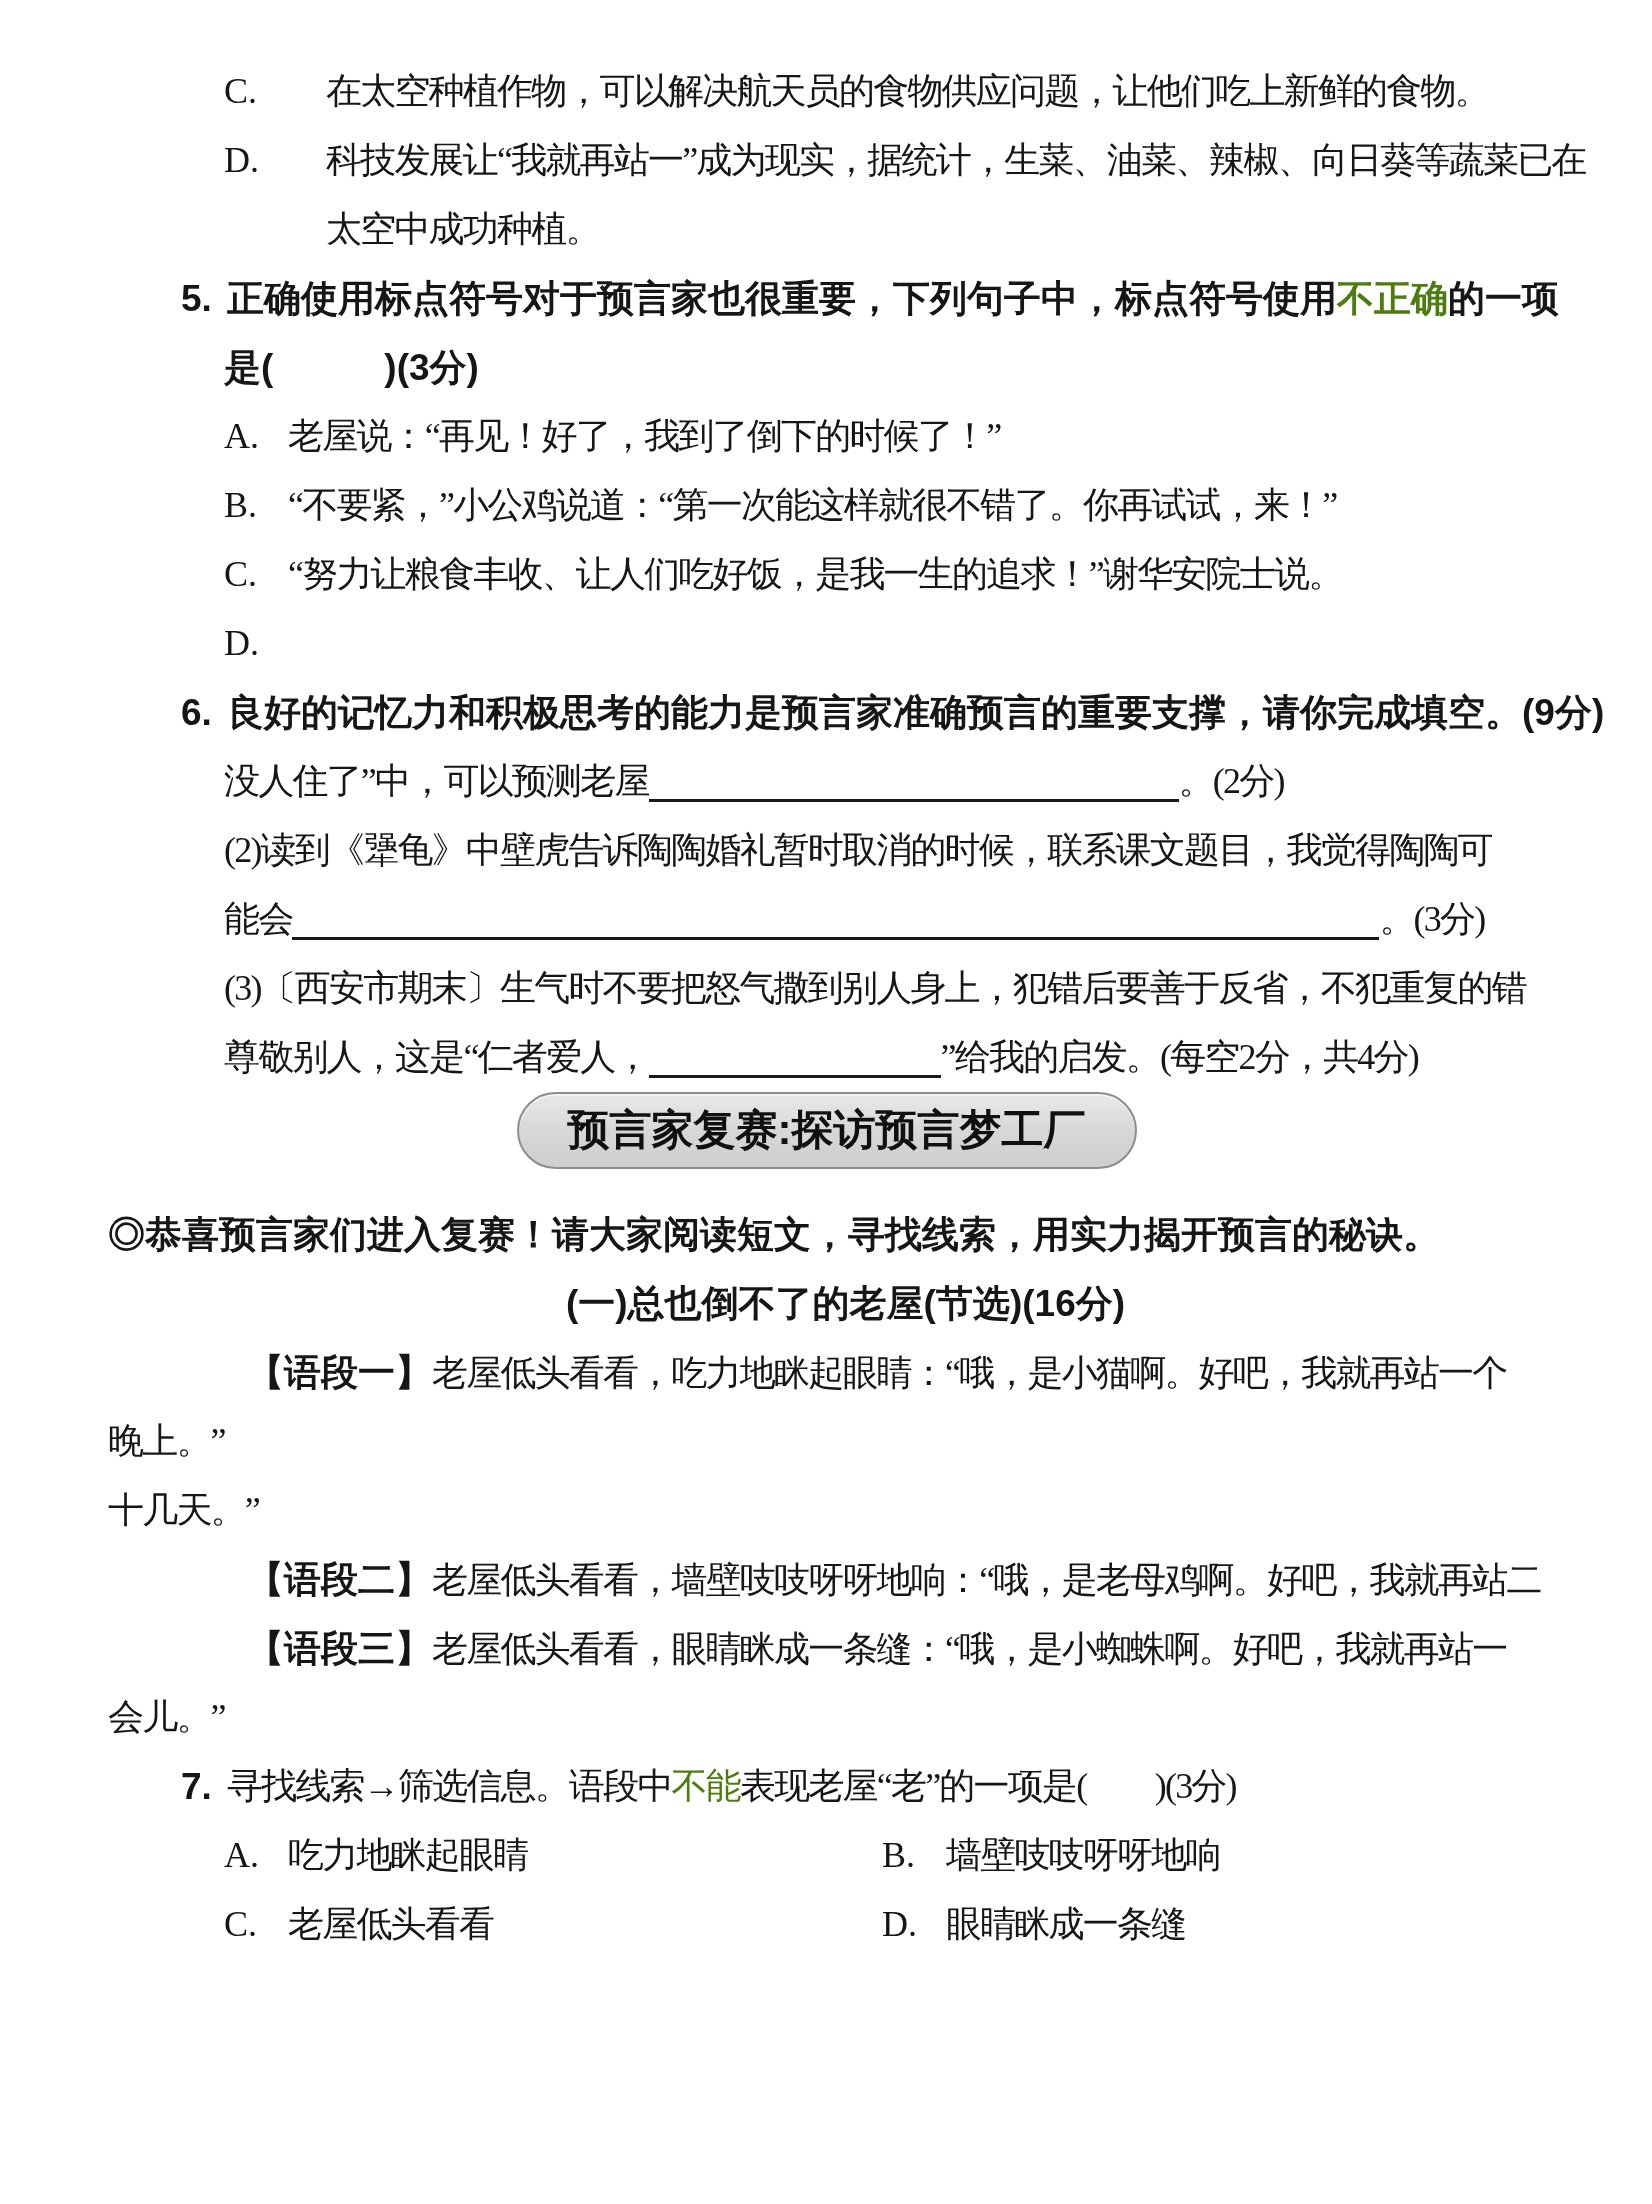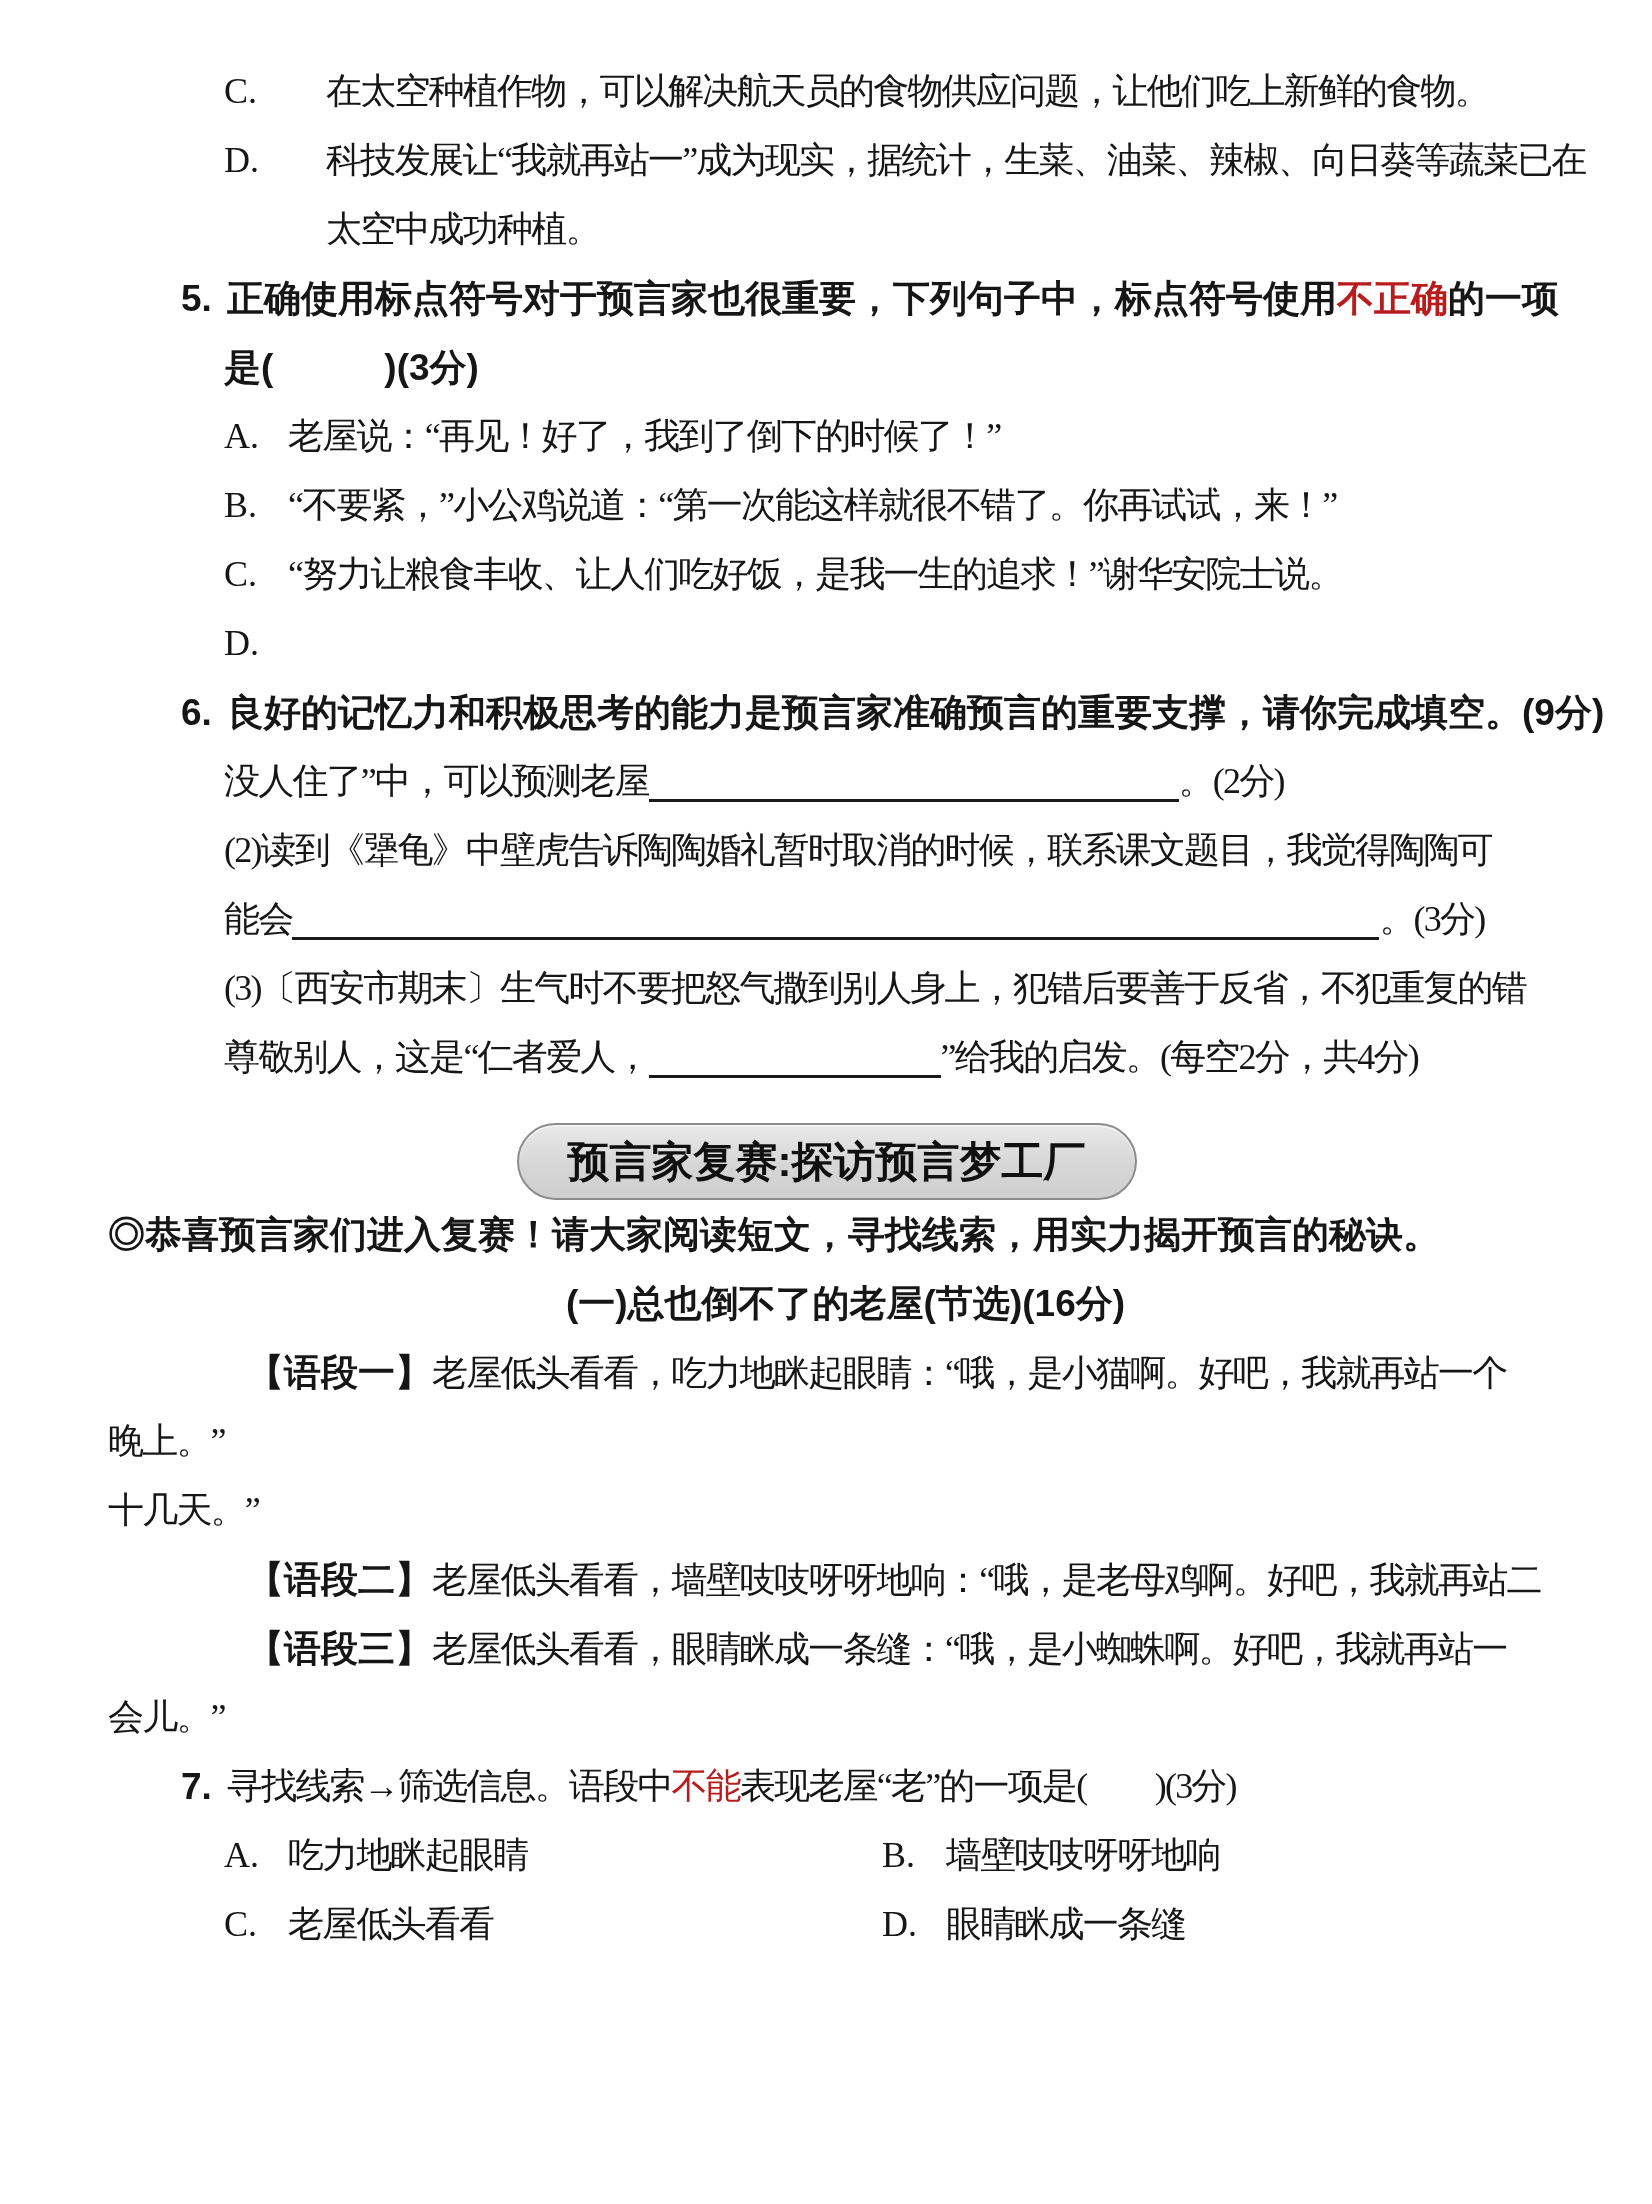--- a/index.html
+++ b/index.html
@@ -14,21 +14,21 @@
   }
   .line {
     height:69px; line-height:69px;
     white-space:nowrap;
     font-size:36px;
   }
   
   .hei { font-family:"Liberation Sans", sans-serif; font-weight:700; font-size:37px; letter-spacing:0; }
   
   .kai { font-family:"Liberation Serif", serif; font-weight:400; font-size:36px; letter-spacing:-1.8px; }
-  .gray { color:#b91c1c; }
+  .gray { color:#4d7c0f; }
 
   .ml-body { margin-left:108px; }
   .ml-sub  { margin-left:224px; }
   .indent  { margin-left:247px; }
 
   .qline { display:flex; margin-left:181px; }
   .qnum  {
     font-family:"Liberation Sans", sans-serif; font-weight:700;
     width:46px; flex:none; letter-spacing:0; font-size:37px;
   }
@@ -53,21 +53,21 @@
     border-bottom:3.7px solid #1a1a1a;
     vertical-align:-9.1px;
   }
   .bw1 { width:530px; }
   .bw2 { width:1087px; }
   .bw3 { width:219px; }
   .bw4 { width:292px; }
 
   .banner-row {
     height:108px;
-    display:flex; justify-content:center; align-items:flex-end;
+    display:flex; justify-content:center; align-items:flex-start;
   }
   .banner {
     display:inline-block;
     font-family:"Liberation Sans", sans-serif; font-weight:700;
     font-size:42px; line-height:60px; color:#101010;
     padding:6.4px 49px;
     background:linear-gradient(180deg,#e9e9e9 0%,#d6d6d6 55%,#cfcfcf 100%);
     border:2.7px solid #8c8c8c;
     border-radius:55px;
     box-shadow:inset 0 1.8px 0 #f4f4f4;

